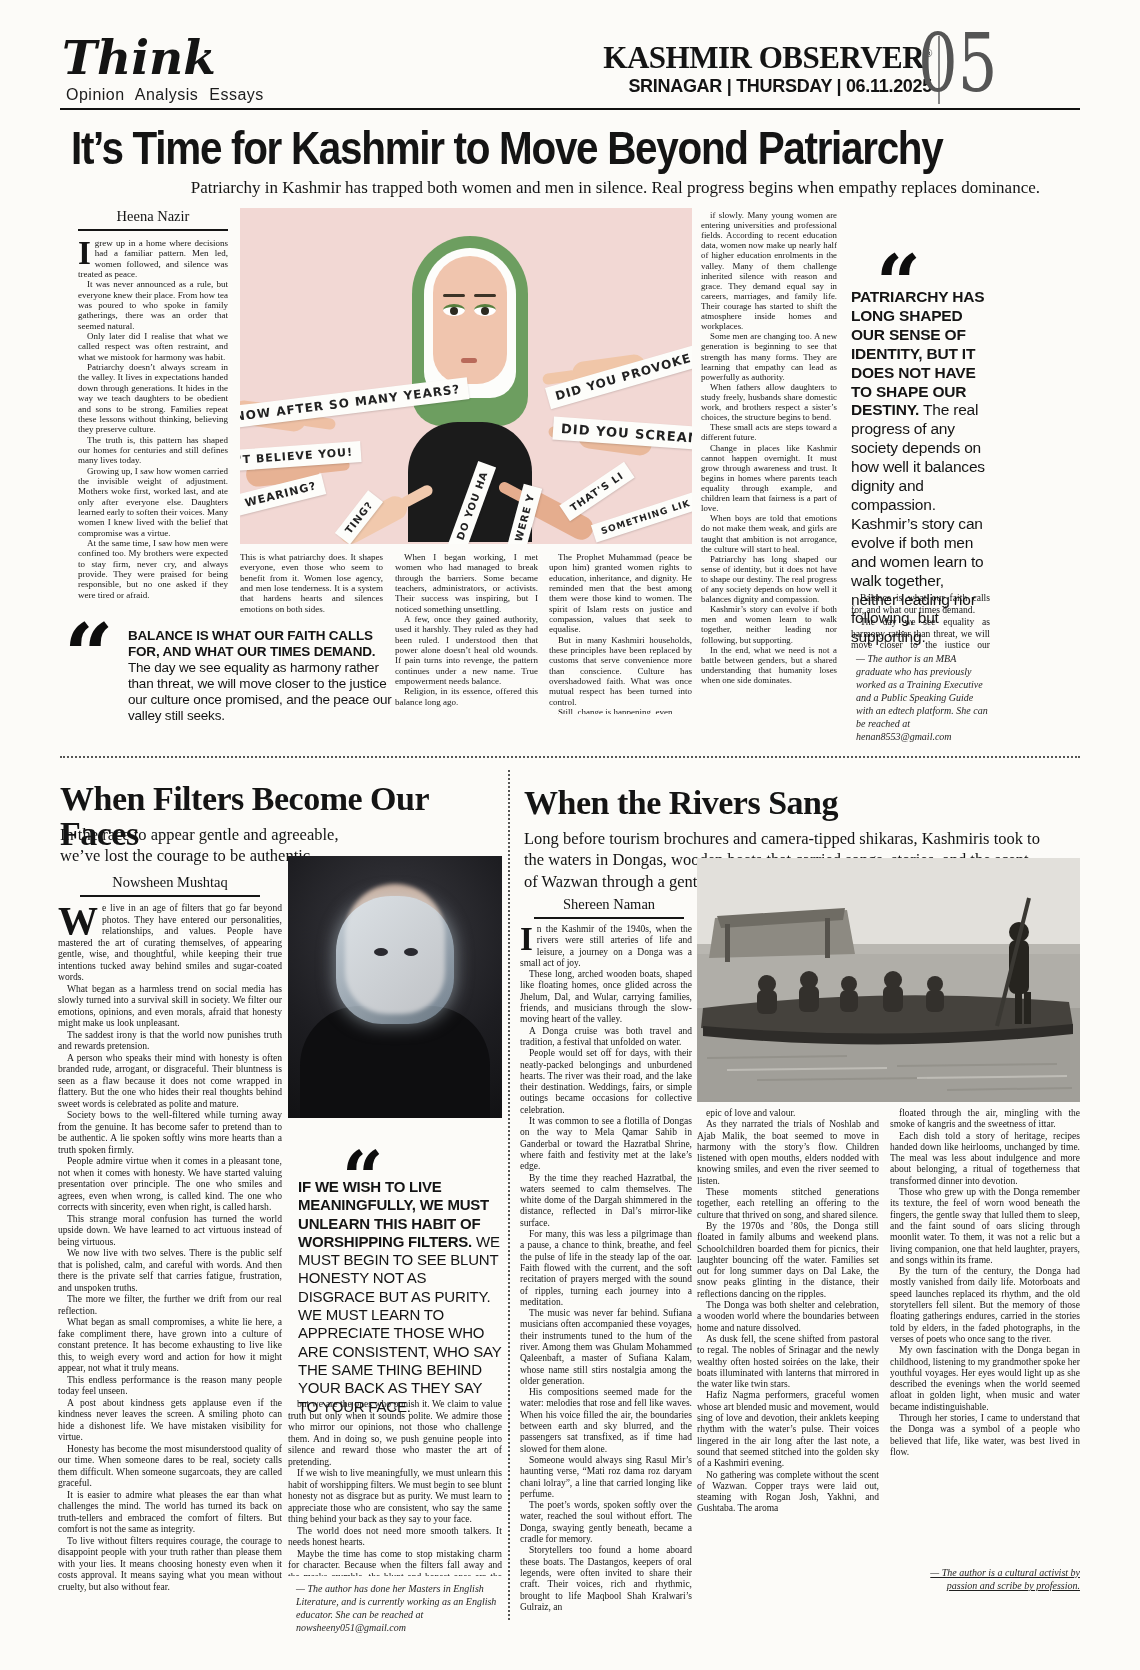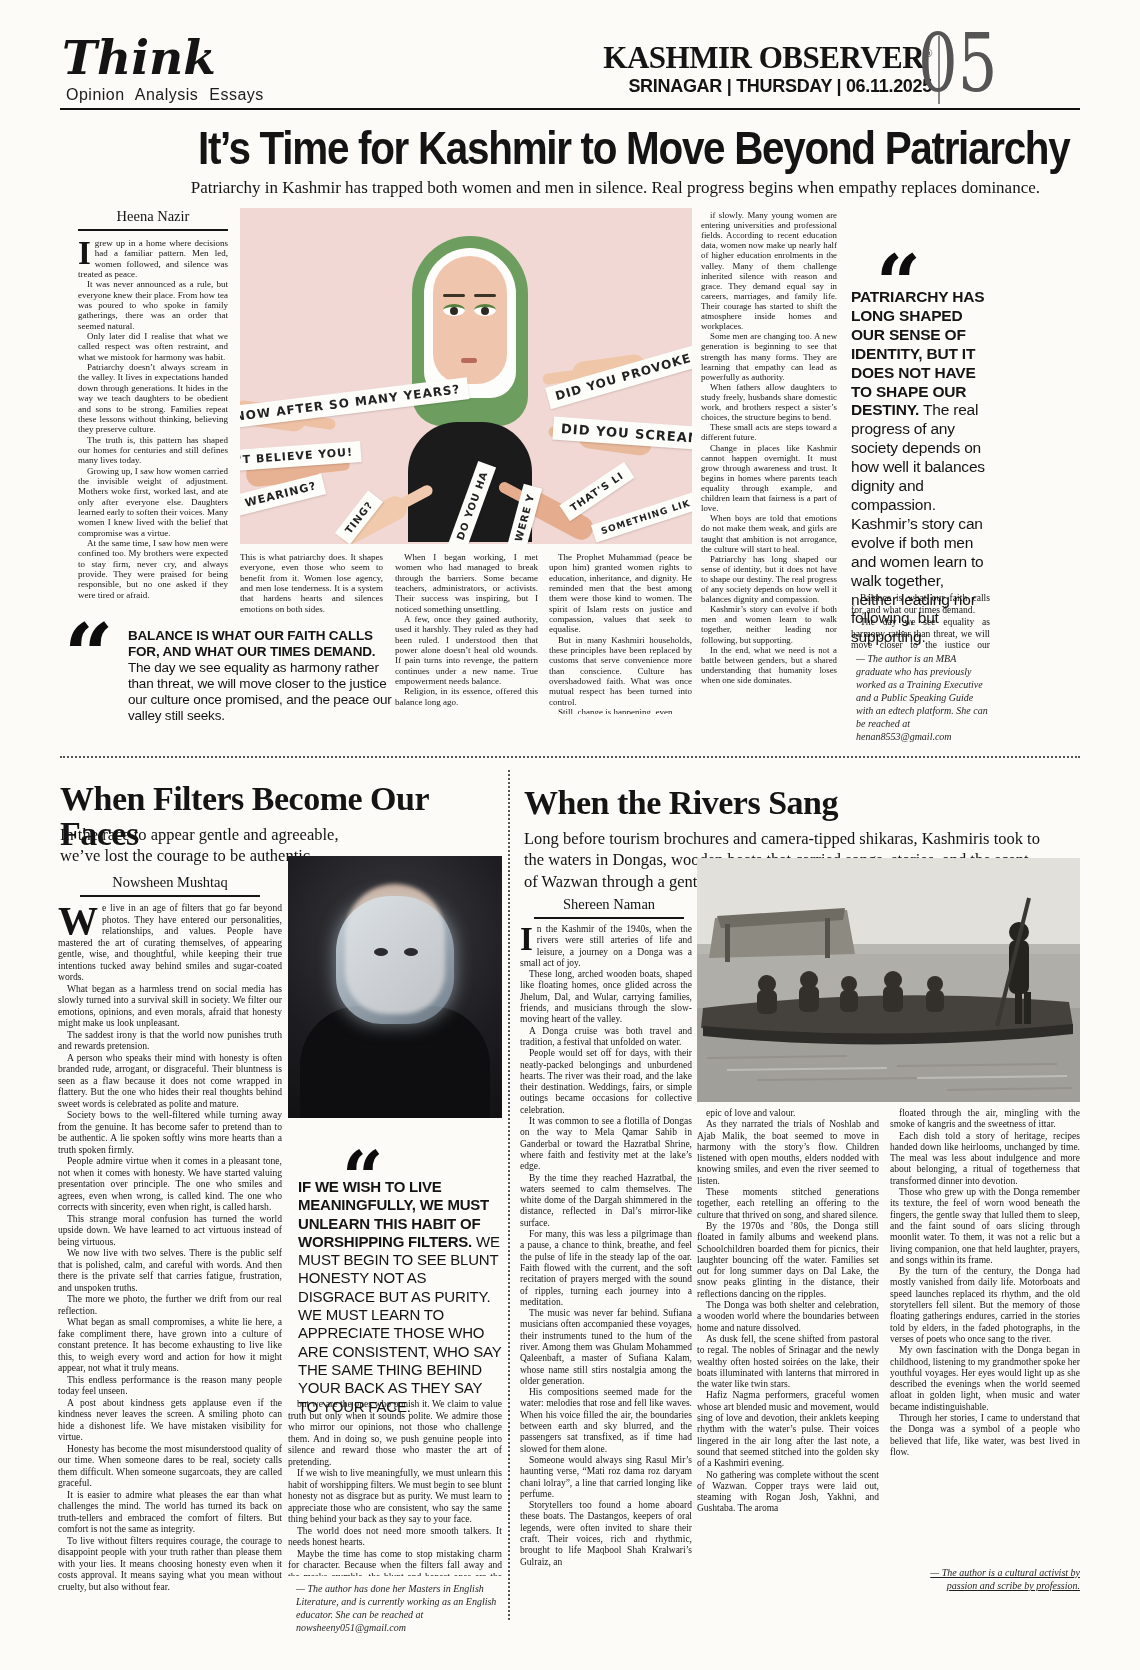--- a/index.html
+++ b/index.html
@@ -13,21 +13,21 @@
   .paper-block{text-align:right;}
   .paper-name{font-family:"Liberation Serif",serif;font-size:31px;font-weight:bold;letter-spacing:-.5px;white-space:nowrap;}
   .paper-name sup{font-size:11px;font-weight:normal;}
   .dateline{font-family:"Liberation Sans",sans-serif;font-weight:bold;font-size:18px;letter-spacing:-.3px;white-space:nowrap;}
   .pagenum{font-family:"DejaVu Serif",serif;font-size:80px;line-height:.95;color:#555;
            transform:scaleX(.78);transform-origin:left top;font-weight:normal;}
   .mast-vline{border-left:2px solid #888;}
   .mast-rule{border-top:2.5px solid #111;}
 
   
-  .a1-headline{width:100%;text-align:right;}
+  .a1-headline{width:100%;text-align:left;}
   .a1-headline span{display:inline-block;font-family:"Liberation Sans",sans-serif;font-weight:bold;
       font-size:47px;letter-spacing:-1.5px;transform:scaleX(.86);transform-origin:center;white-space:nowrap;}
   .deck{text-align:right;font-size:17px;}
   .headline2{font-family:"Liberation Serif",serif;font-weight:bold;font-size:34px;letter-spacing:-.5px;line-height:1.02;}
   .deck2{font-size:16.5px;line-height:1.3;}
   .byline{font-size:14.5px;text-align:center;border-bottom:2.5px solid #151515;padding-bottom:4px;font-weight:normal;}
 
   
   .body-text p{margin:0;text-indent:9px;text-align:justify;}
   .body-text p.noindent{text-indent:0;}
@@ -214,21 +214,21 @@
   <div class="abs body-text fs-a2 clip" style="left:58px;top:902px;width:224px;height:710px;">
     <p class="noindent"><span class="dropcap" style="font-size:40px;">W</span><span>e live in an age of filters that go far beyond photos. They have entered our personalities, relationships, and values. People have mastered the art of curating themselves, of appearing gentle, wise, and thoughtful, while keeping their true intentions tucked away behind smiles and sugar-coated words.</span></p>
     <div>
         <p>What began as a harmless trend on social media has slowly turned into a survival skill in society. We filter our emotions, opinions, and even morals, afraid that honesty might make us look unpleasant.</p>
         <p>The saddest irony is that the world now punishes truth and rewards pretension.</p>
         <p>A person who speaks their mind with honesty is often branded rude, arrogant, or disgraceful. Their bluntness is seen as a flaw because it does not come wrapped in flattery. But the one who hides their real thoughts behind sweet words is celebrated as polite and mature.</p>
         <p>Society bows to the well-filtered while turning away from the genuine. It has become safer to pretend than to be authentic. A lie spoken softly wins more hearts than a truth spoken firmly.</p>
         <p>People admire virtue when it comes in a pleasant tone, not when it comes with honesty. We have started valuing presentation over principle. The one who smiles and agrees, even when wrong, is called kind. The one who corrects with sincerity, even when right, is called harsh.</p>
         <p>This strange moral confusion has turned the world upside down. We have learned to act virtuous instead of being virtuous.</p>
         <p>We now live with two selves. There is the public self that is polished, calm, and careful with words. And then there is the private self that carries fatigue, frustration, and unspoken truths.</p>
-        <p>The more we photo, the further we drift from our real reflection.</p>
+        <p>The more we filter, the further we drift from our real reflection.</p>
         <p>What began as small compromises, a white lie here, a fake compliment there, have grown into a culture of constant pretence. It has become exhausting to live like this, to weigh every word and action for how it might appear, not what it truly means.</p>
         <p>This endless performance is the reason many people today feel unseen.</p>
         <p>A post about kindness gets applause even if the kindness never leaves the screen. A smiling photo can hide a dishonest life. We have mistaken visibility for virtue.</p>
         <p>Honesty has become the most misunderstood quality of our time. When someone dares to be real, society calls them difficult. When someone sugarcoats, they are called graceful.</p>
         <p>It is easier to admire what pleases the ear than what challenges the mind. The world has turned its back on truth-tellers and embraced the comfort of filters. But comfort is not the same as integrity.</p>
         <p>To live without filters requires courage, the courage to disappoint people with your truth rather than please them with your lies. It means choosing honesty even when it costs approval. It means saying what you mean without cruelty, but also without fear.</p>
       </div>
   </div>
 
   <div class="abs mask-photo" style="left:288px;top:856px;width:214px;height:262px;">
@@ -263,20 +263,21 @@
     <div>
         <p>These long, arched wooden boats, shaped like floating homes, once glided across the Jhelum, Dal, and Wular, carrying families, friends, and musicians through the slow-moving heart of the valley.</p>
         <p>A Donga cruise was both travel and tradition, a festival that unfolded on water.</p>
         <p>People would set off for days, with their neatly-packed belongings and unburdened hearts. The river was their road, and the lake their destination. Weddings, fairs, or simple outings became occasions for collective celebration.</p>
         <p>It was common to see a flotilla of Dongas on the way to Mela Qamar Sahib in Ganderbal or toward the Hazratbal Shrine, where faith and festivity met at the lake’s edge.</p>
         <p>By the time they reached Hazratbal, the waters seemed to calm themselves. The white dome of the Dargah shimmered in the distance, reflected in Dal’s mirror-like surface.</p>
         <p>For many, this was less a pilgrimage than a pause, a chance to think, breathe, and feel the pulse of life in the steady lap of the oar. Faith flowed with the current, and the soft recitation of prayers merged with the sound of ripples, turning each journey into a meditation.</p>
         <p>The music was never far behind. Sufiana musicians often accompanied these voyages, their instruments tuned to the hum of the river. Among them was Ghulam Mohammed Qaleenbaft, a master of Sufiana Kalam, whose name still stirs nostalgia among the older generation.</p>
         <p>His compositions seemed made for the water: melodies that rose and fell like waves. When his voice filled the air, the boundaries between earth and sky blurred, and the passengers sat transfixed, as if time had slowed for them alone.</p>
         <p>Someone would always sing Rasul Mir’s haunting verse, “Mati roz dama roz daryam chani lolray”, a line that carried longing like perfume.</p>
+        <p>The poet’s words, spoken softly over the water, reached the soul without effort. The Donga, swaying gently beneath, became a cradle for memory.</p>
         <p>Storytellers too found a home aboard these boats. The Dastangos, keepers of oral legends, were often invited to share their craft. Their voices, rich and rhythmic, brought to life Maqbool Shah Kralwari’s Gulraiz, an</p>
       </div>
   </div>
 
   <div class="abs" style="left:697px;top:858px;width:383px;height:244px;">
     <svg width="383" height="244" viewBox="0 0 383 244" xmlns="http://www.w3.org/2000/svg">
       <rect width="383" height="244" fill="#d8d6d1"></rect>
       <rect y="0" width="383" height="92" fill="#e2e0db"></rect>
       <rect y="86" width="383" height="10" fill="#b9b7b1"></rect>
       <rect y="96" width="383" height="148" fill="#b0aea8"></rect>

